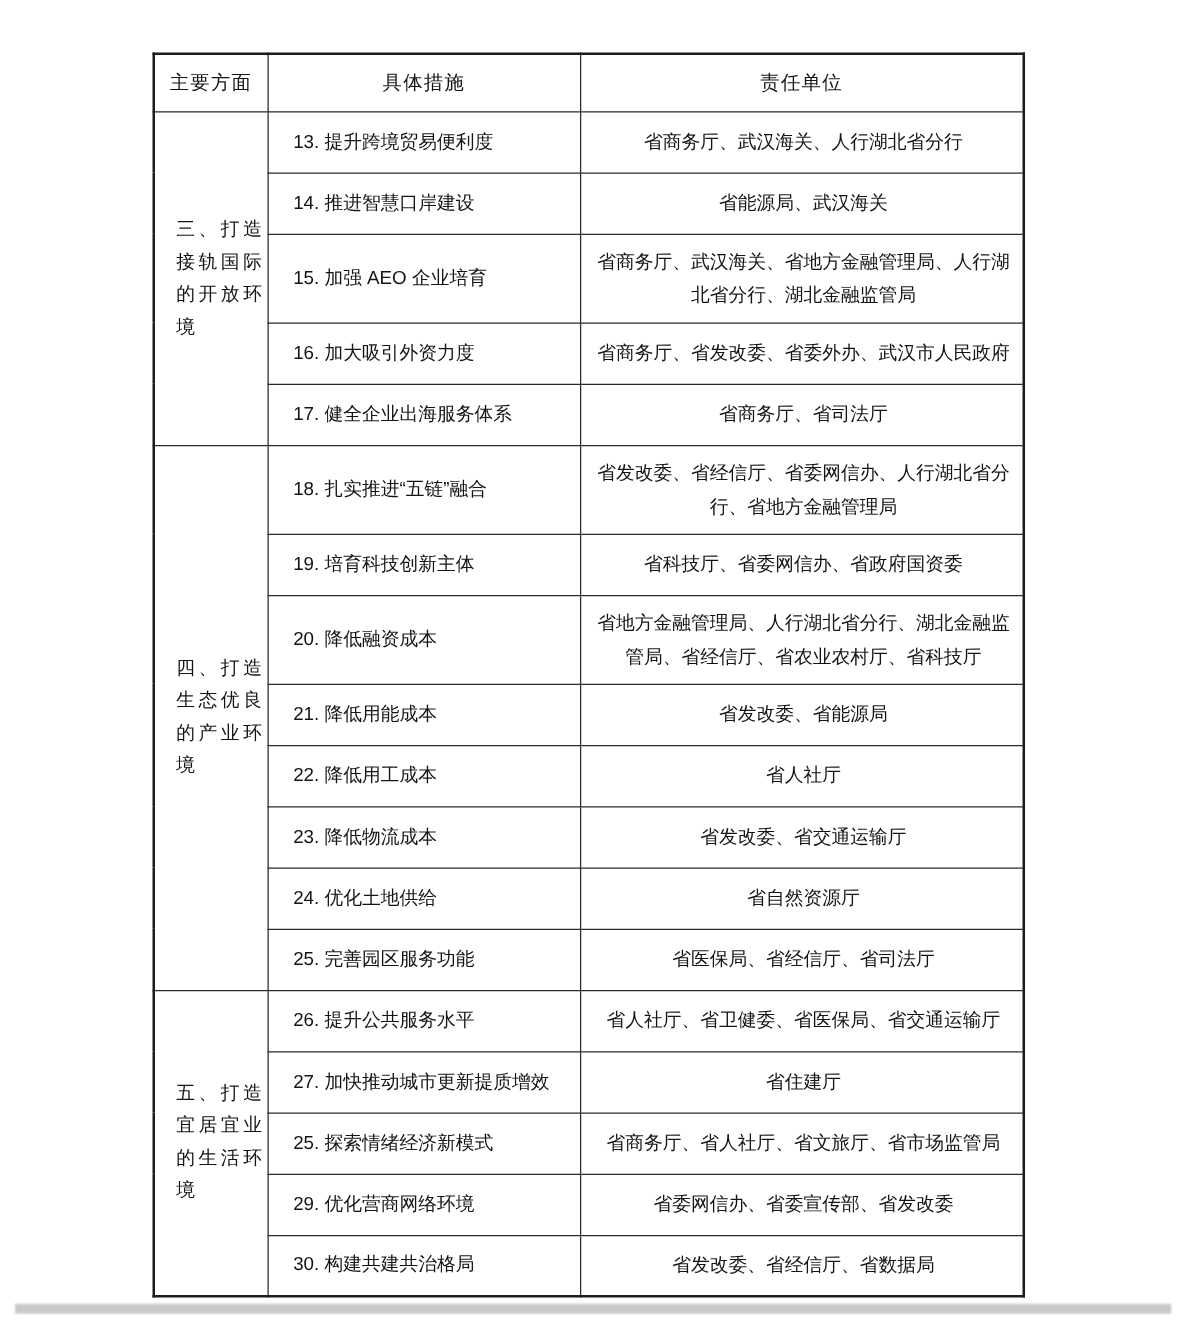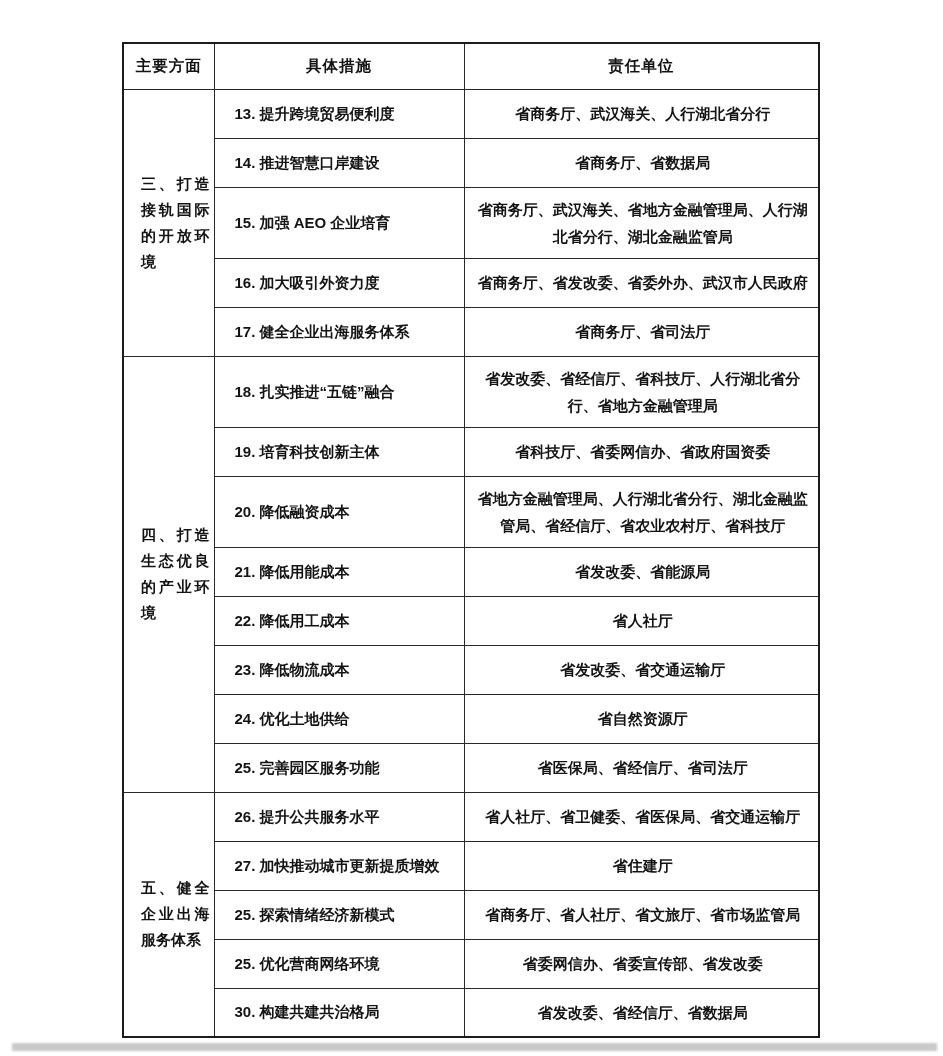--- a/index.html
+++ b/index.html
@@ -25,21 +25,21 @@
     left: 122px;
     top: 42px;
     width: 696px;
     border-collapse: collapse;
     table-layout: fixed;
     border: 2px solid #1c1c1c;
   }
   table.doc-table th,
   table.doc-table td {
     border: 1px solid #2a2a2a;
-    font-weight: 700;
+    font-weight: 400;
     font-size: 15px;
     color: #141414;
     vertical-align: middle;
     box-sizing: border-box;
   }
   table.doc-table th {
     height: 46px;
     text-align: center;
     letter-spacing: 1px;
     font-size: 15.5px;
@@ -96,40 +96,40 @@
     <tbody>
         <tr>
           <td class="aspect-cell" rowspan="5">
             <div class="aspect-text">三、打造接轨国际的开放环境</div>
           </td>
           <td class="measure-cell">13. 提升跨境贸易便利度</td>
           <td class="units-cell">省商务厅、武汉海关、人行湖北省分行</td>
         </tr>
         <tr>
           <td class="measure-cell">14. 推进智慧口岸建设</td>
-          <td class="units-cell">省商务厅、省数据局</td>
+          <td class="units-cell">省能源局、武汉海关</td>
         </tr>
         <tr>
           <td class="measure-cell">15. 加强 AEO 企业培育</td>
           <td class="units-cell">省商务厅、武汉海关、省地方金融管理局、人行湖北省分行、湖北金融监管局</td>
         </tr>
         <tr>
           <td class="measure-cell">16. 加大吸引外资力度</td>
           <td class="units-cell">省商务厅、省发改委、省委外办、武汉市人民政府</td>
         </tr>
         <tr>
           <td class="measure-cell">17. 健全企业出海服务体系</td>
           <td class="units-cell">省商务厅、省司法厅</td>
         </tr>
         <tr>
           <td class="aspect-cell" rowspan="8">
             <div class="aspect-text">四、打造生态优良的产业环境</div>
           </td>
           <td class="measure-cell">18. 扎实推进“五链”融合</td>
-          <td class="units-cell">省发改委、省经信厅、省科技厅、人行湖北省分行、省地方金融管理局</td>
+          <td class="units-cell">省发改委、省经信厅、省委网信办、人行湖北省分行、省地方金融管理局</td>
         </tr>
         <tr>
           <td class="measure-cell">19. 培育科技创新主体</td>
           <td class="units-cell">省科技厅、省委网信办、省政府国资委</td>
         </tr>
         <tr>
           <td class="measure-cell">20. 降低融资成本</td>
           <td class="units-cell">省地方金融管理局、人行湖北省分行、湖北金融监管局、省经信厅、省农业农村厅、省科技厅</td>
         </tr>
         <tr>
@@ -147,35 +147,35 @@
         <tr>
           <td class="measure-cell">24. 优化土地供给</td>
           <td class="units-cell">省自然资源厅</td>
         </tr>
         <tr>
           <td class="measure-cell">25. 完善园区服务功能</td>
           <td class="units-cell">省医保局、省经信厅、省司法厅</td>
         </tr>
         <tr>
           <td class="aspect-cell" rowspan="5">
-            <div class="aspect-text">五、健全企业出海服务体系</div>
+            <div class="aspect-text">五、打造宜居宜业的生活环境</div>
           </td>
           <td class="measure-cell">26. 提升公共服务水平</td>
           <td class="units-cell">省人社厅、省卫健委、省医保局、省交通运输厅</td>
         </tr>
         <tr>
           <td class="measure-cell">27. 加快推动城市更新提质增效</td>
           <td class="units-cell">省住建厅</td>
         </tr>
         <tr>
           <td class="measure-cell">25. 探索情绪经济新模式</td>
           <td class="units-cell">省商务厅、省人社厅、省文旅厅、省市场监管局</td>
         </tr>
         <tr>
-          <td class="measure-cell">25. 优化营商网络环境</td>
+          <td class="measure-cell">29. 优化营商网络环境</td>
           <td class="units-cell">省委网信办、省委宣传部、省发改委</td>
         </tr>
         <tr>
           <td class="measure-cell">30. 构建共建共治格局</td>
           <td class="units-cell">省发改委、省经信厅、省数据局</td>
         </tr>
       </tbody>
   </table>
 
   <div class="bottom-shadow"></div>

